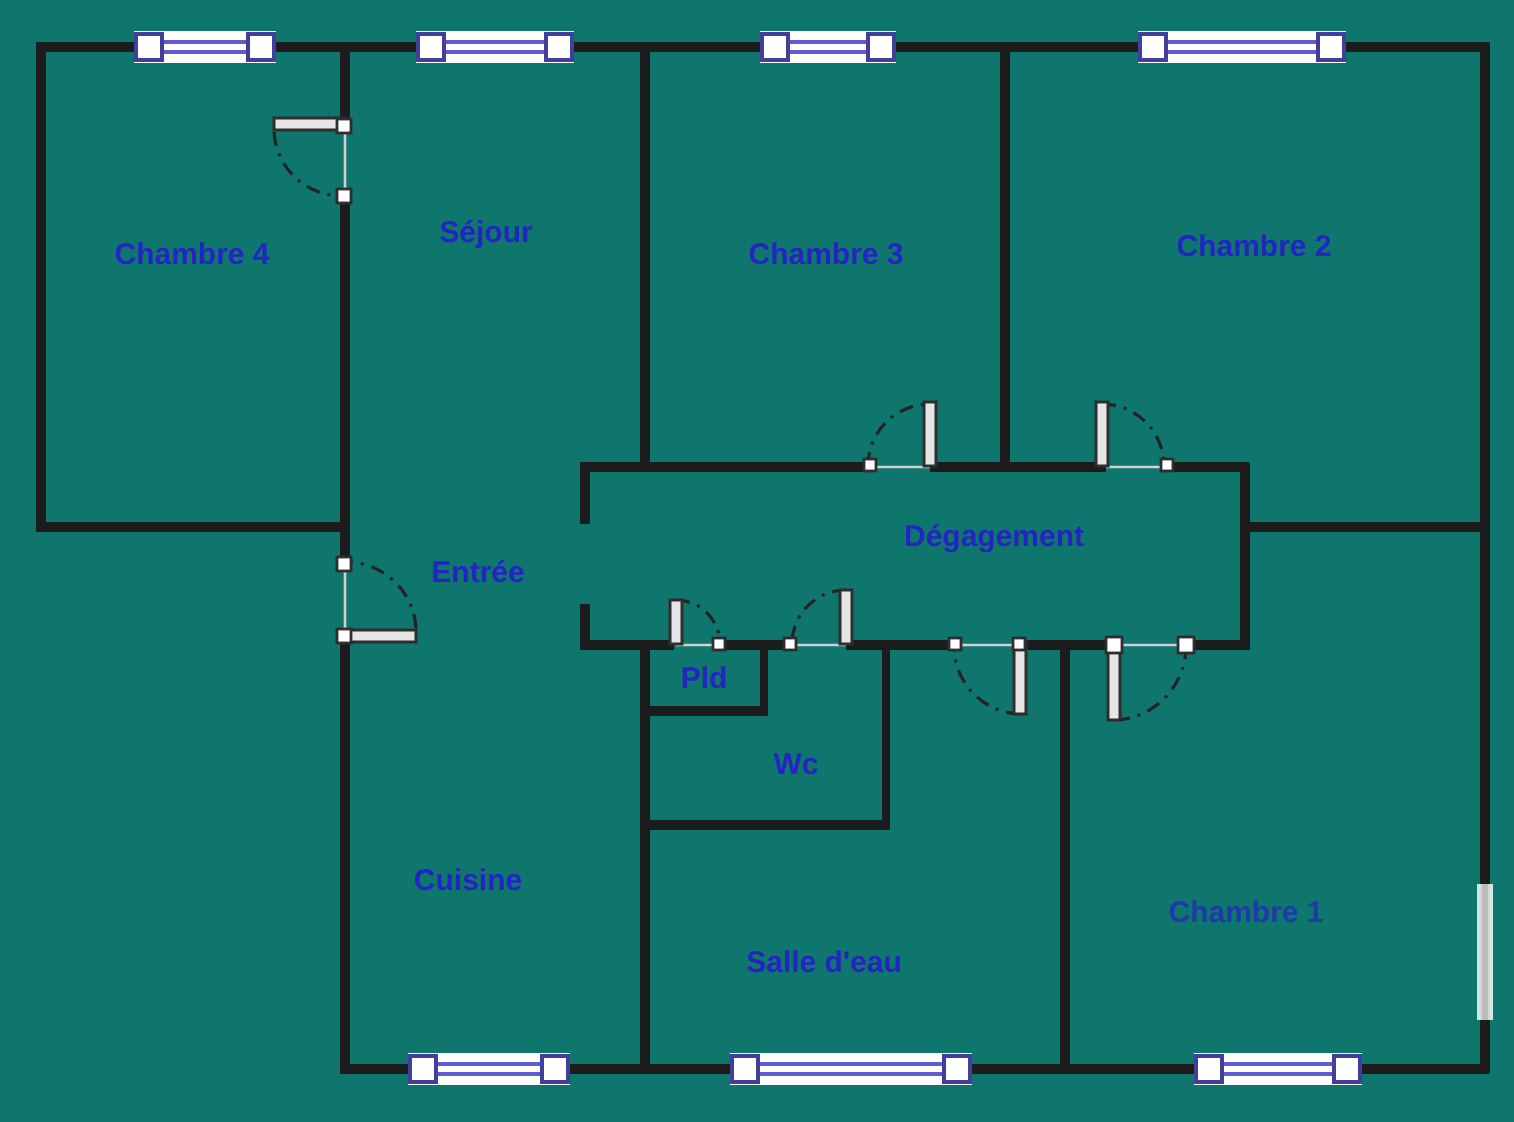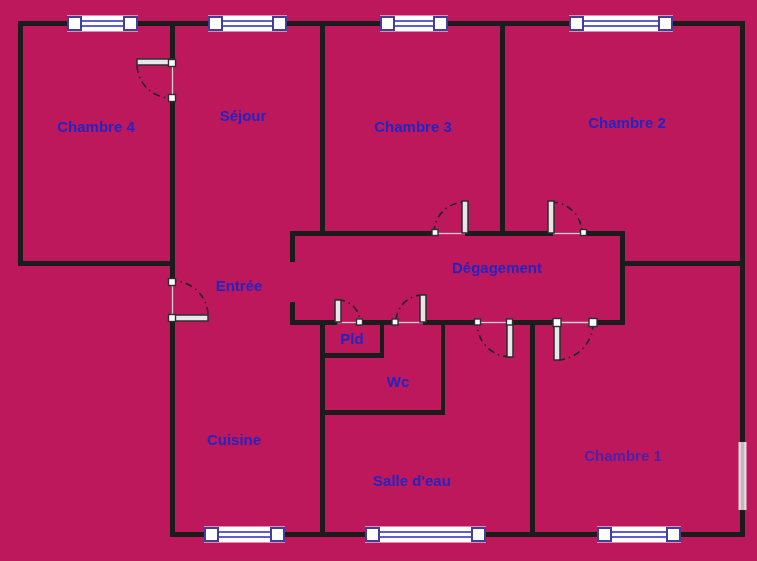--- a/index.html
+++ b/index.html
@@ -1,16 +1,16 @@
 <!DOCTYPE html>
 <html><head>
 <meta charset="utf-8">
 <style>
   html,body{margin:0;padding:0;background:#ffffff;}
-  .canvas{position:relative;width:757px;height:561px;background:#be185d;overflow:hidden;
+  .canvas{position:relative;width:757px;height:561px;background:#0f766e;overflow:hidden;
           font-family:"Liberation Sans",sans-serif;}
   svg{position:absolute;left:0;top:0;}
   text{font-family:"Liberation Sans",sans-serif;font-weight:bold;}
 </style>
 </head>
 <body>
 
 <div class="canvas">
   <svg width="757" height="561" viewBox="0 0 757 561">
       <rect x="18" y="21" width="726" height="5" fill="#1c1c1c"></rect>

